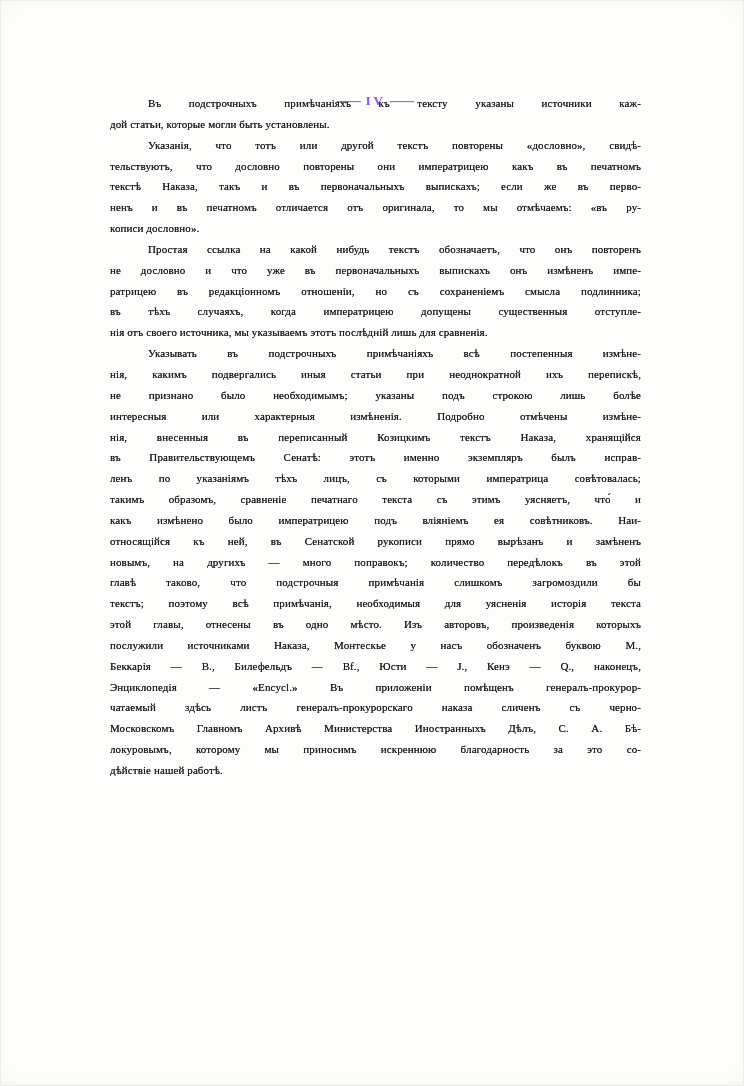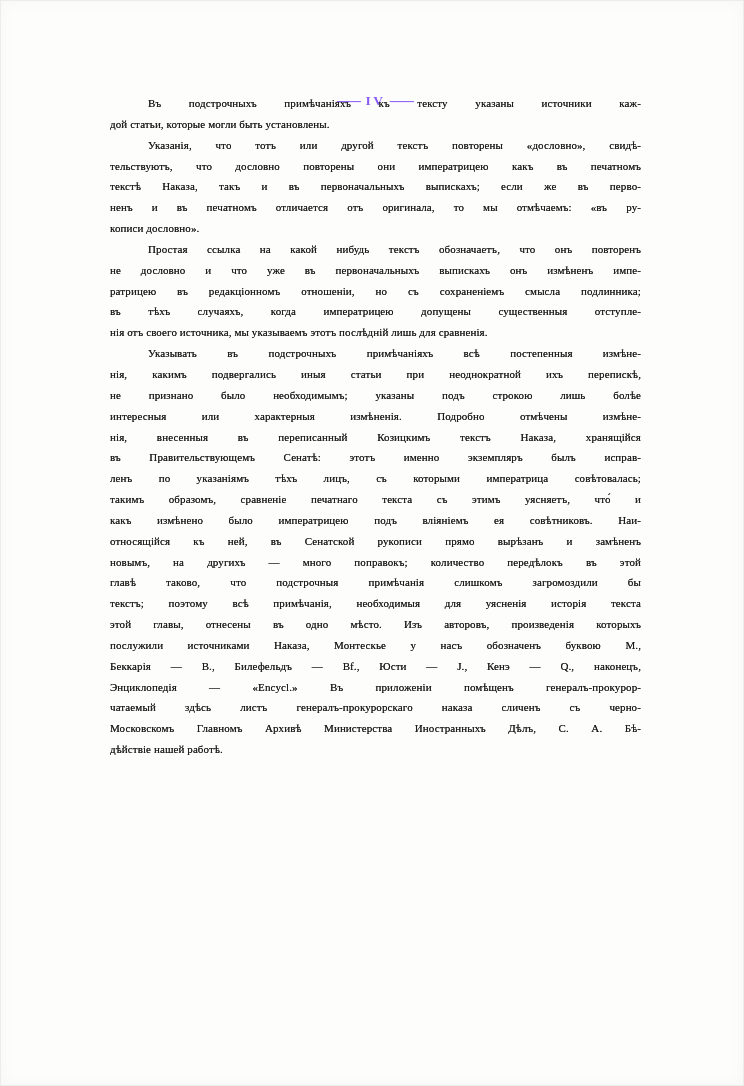--- a/index.html
+++ b/index.html
@@ -109,17 +109,18 @@
       <div class="line">относящійся къ ней, въ Сенатской рукописи прямо вырѣзанъ и замѣненъ</div>
       <div class="line">новымъ, на другихъ — много поправокъ; количество передѣлокъ въ этой</div>
       <div class="line">главѣ таково, что подстрочныя примѣчанія слишкомъ загромоздили бы</div>
       <div class="line">текстъ; поэтому всѣ примѣчанія, необходимыя для уясненія исторія текста</div>
       <div class="line">этой главы, отнесены въ одно мѣсто. Изъ авторовъ, произведенія которыхъ</div>
       <div class="line">послужили источниками Наказа, Монтескье у насъ обозначенъ буквою М.,</div>
       <div class="line">Беккарія — B., Билефельдъ — Bf., Юсти — J., Кенэ — Q., наконецъ,</div>
       <div class="line">Энциклопедія — «Encycl.» Въ приложеніи помѣщенъ генералъ-прокурор-</div>
       <div class="line">чатаемый здѣсь листъ генералъ-прокурорскаго наказа сличенъ съ черно-</div>
       <div class="line">Московскомъ Главномъ Архивѣ Министерства Иностранныхъ Дѣлъ, С. А. Бѣ-</div>
+      <div class="line">локуровымъ, которому мы приносимъ искреннюю благодарность за это со-</div>
       <div class="line last">дѣйствіе нашей работѣ.</div>
     </div>
 
   </div>
 </div>
 
 </body></html>

